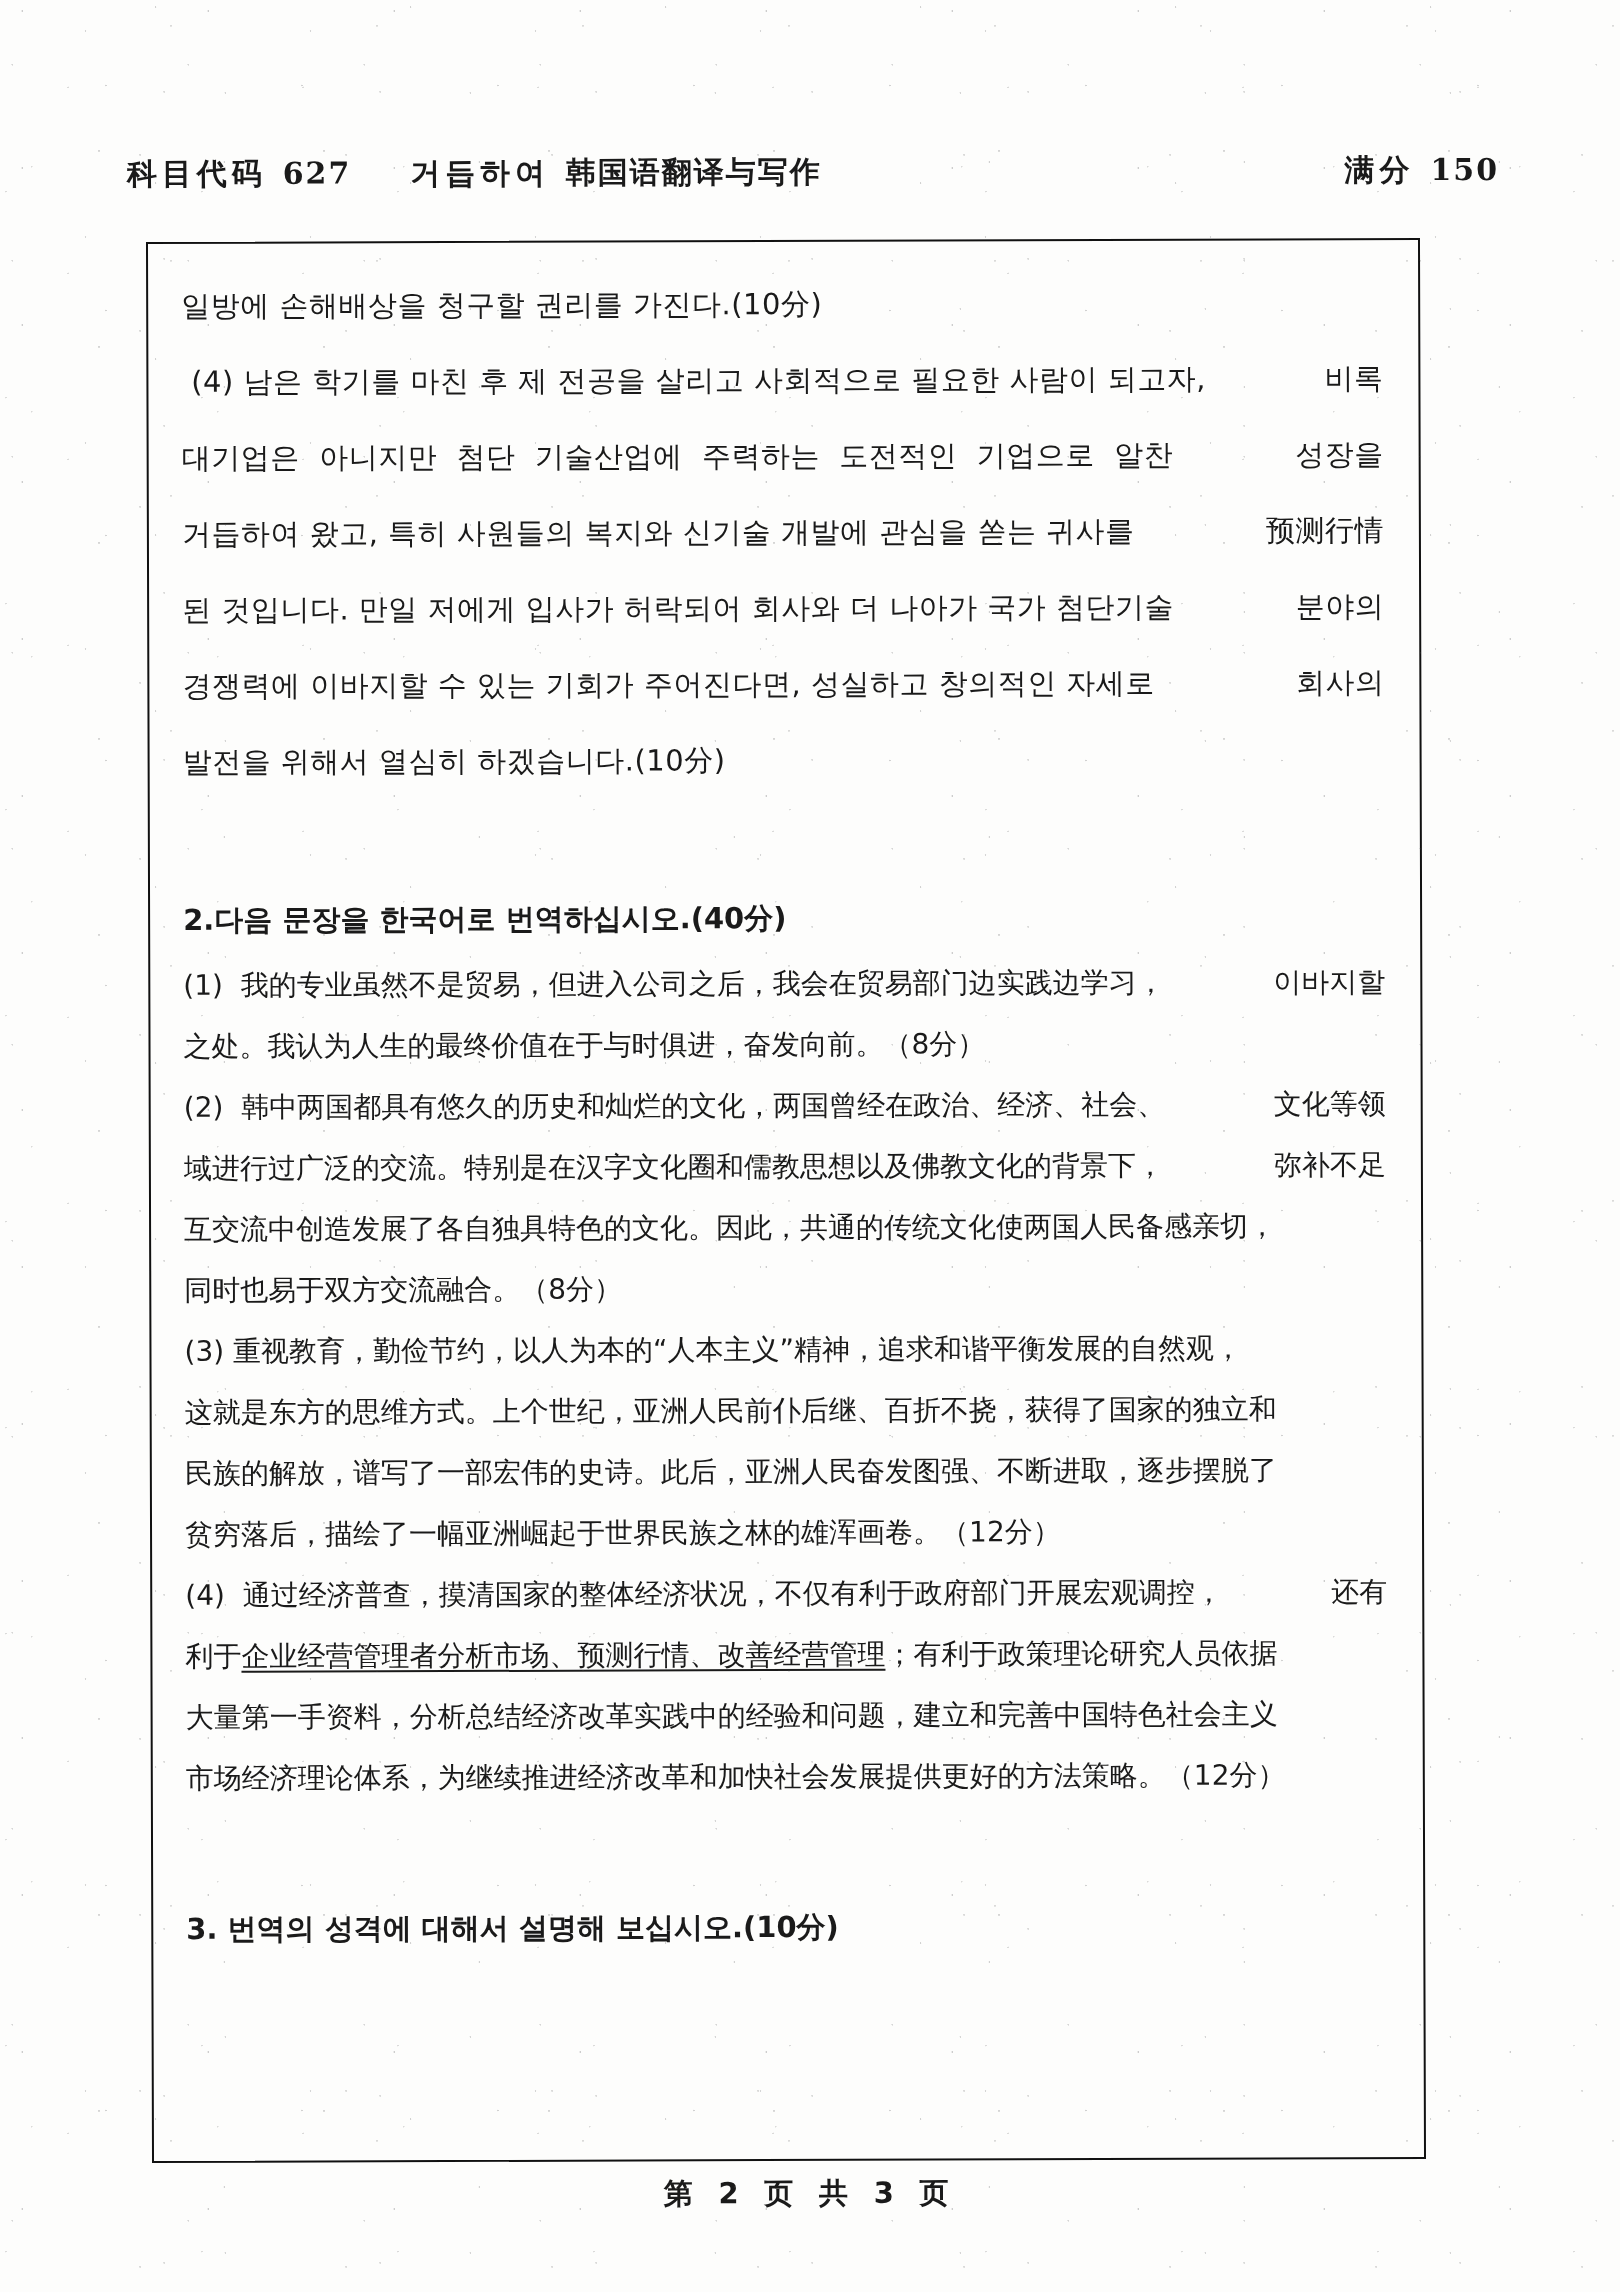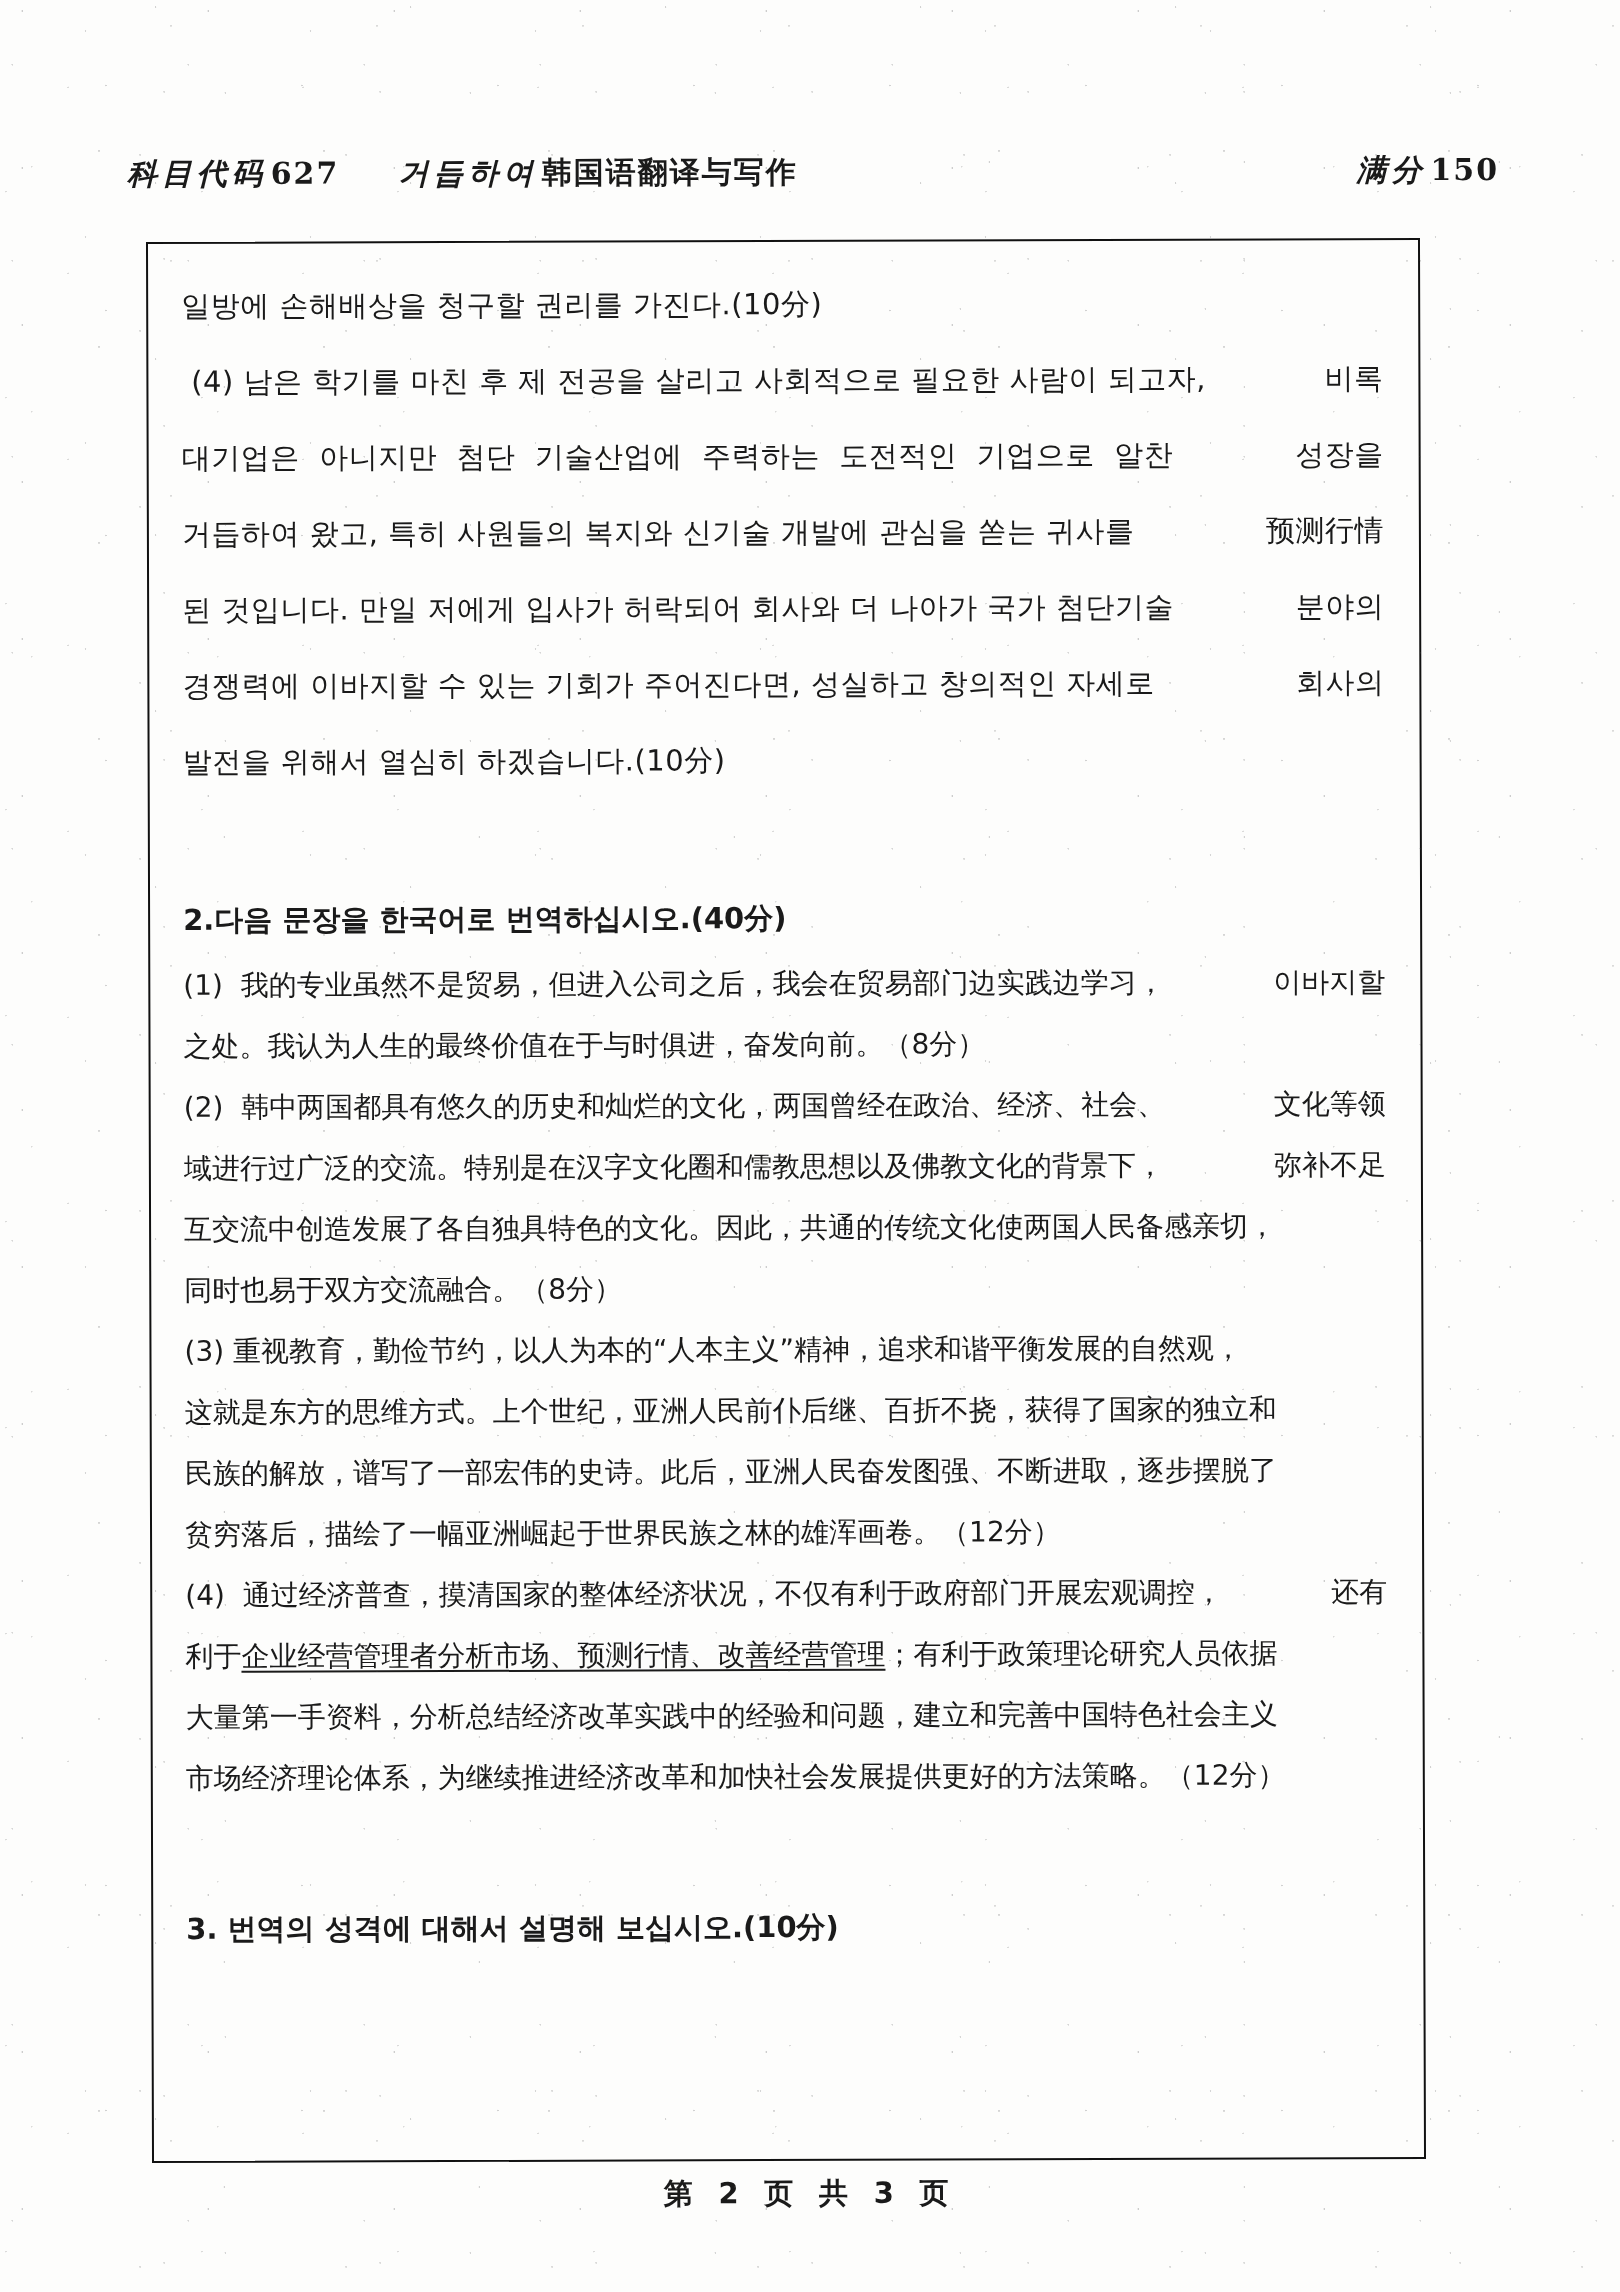--- a/index.html
+++ b/index.html
@@ -48,22 +48,22 @@
     position: absolute;
     top: 152px;
     left: 127px;
     width: 1372px;
     display: flex;
     align-items: baseline;
     font-weight: bold;
     font-size: 30px;
     letter-spacing: 1px;
   }
-  .hdr-label { letter-spacing: 4.9px; font-style: italic; }
-  .hdr-value { margin-left: 4px; letter-spacing: 2px; }
+  .hdr-label { letter-spacing: 4.9px; }
+  .hdr-value { margin-left: 16px; letter-spacing: 2px; }
   .hdr-group { display: flex; align-items: baseline; }
   .hdr-group + .hdr-group { margin-left: 59px; }
   .hdr-spacer { flex: 1; }
 
   
   .frame {
     position: absolute;
     top: 240px;
     left: 149px;
     width: 1274px;

